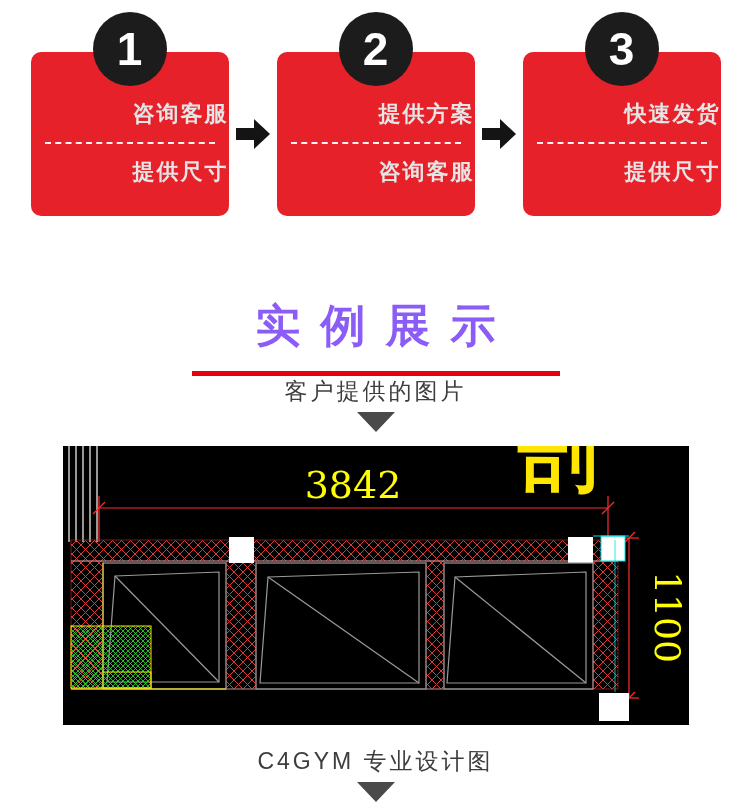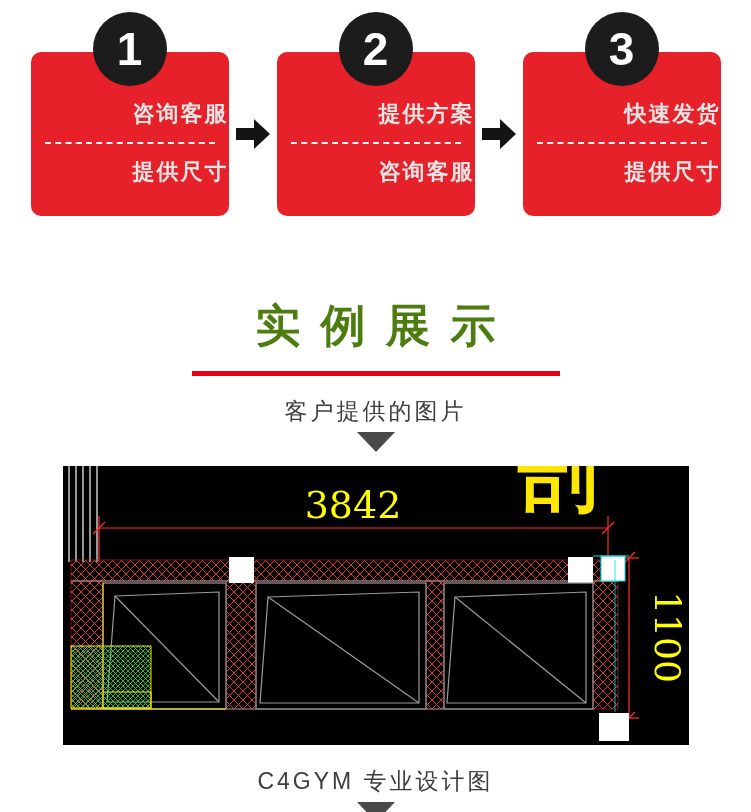--- a/index.html
+++ b/index.html
@@ -68,32 +68,31 @@
     left: 21px; top: 0;
     width: 0; height: 0;
     border-left: 16px solid #141414;
     border-top: 15px solid transparent;
     border-bottom: 15px solid transparent;
   }
 
   
   .title-wrap { margin-top: 80px; text-align: center; }
   .title {
-    color: #4d7c0f;
+    color: #8b5cf6;
     font-size: 45px; font-weight: 800;
     letter-spacing: 20px;
     text-indent: 20px;
   }
   .title-underline {
     width: 368px; height: 5px;
     background: #e60012;
     margin: 15px auto 0;
   }
   .caption {
-    margin-top: 20px;
     text-align: center;
     color: #3d3d3d;
     font-size: 23px;
     letter-spacing: 3px;
   }
   .tri {
     width: 0; height: 0;
     border-left: 19px solid transparent;
     border-right: 19px solid transparent;
     border-top: 20px solid #4a4a4a;

